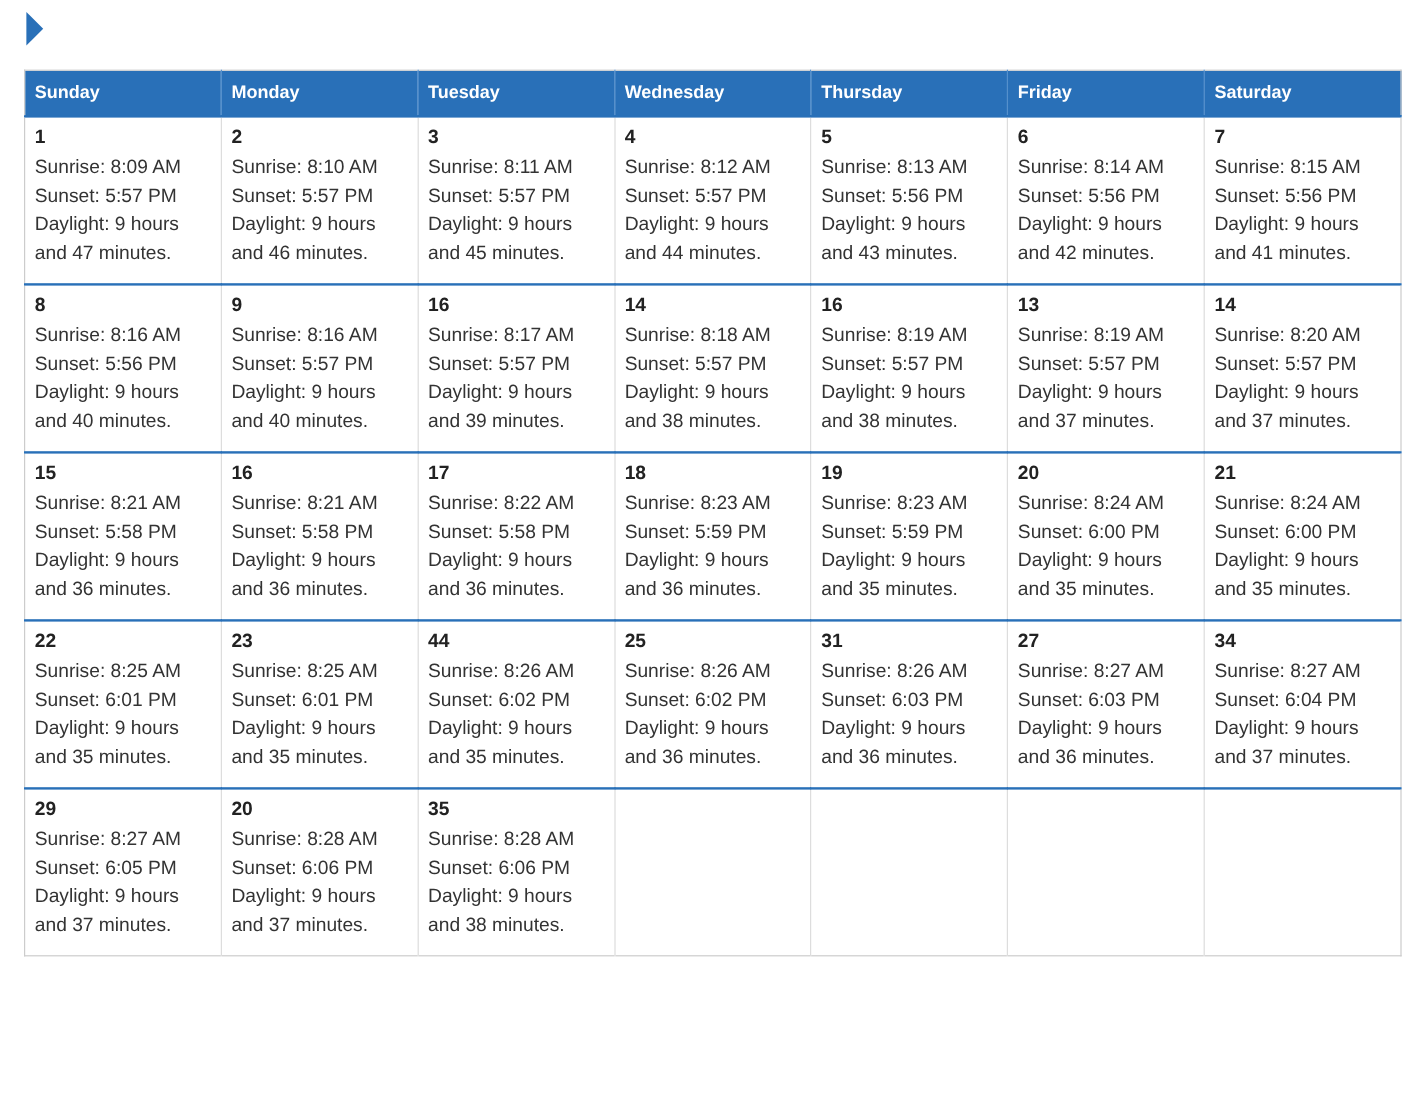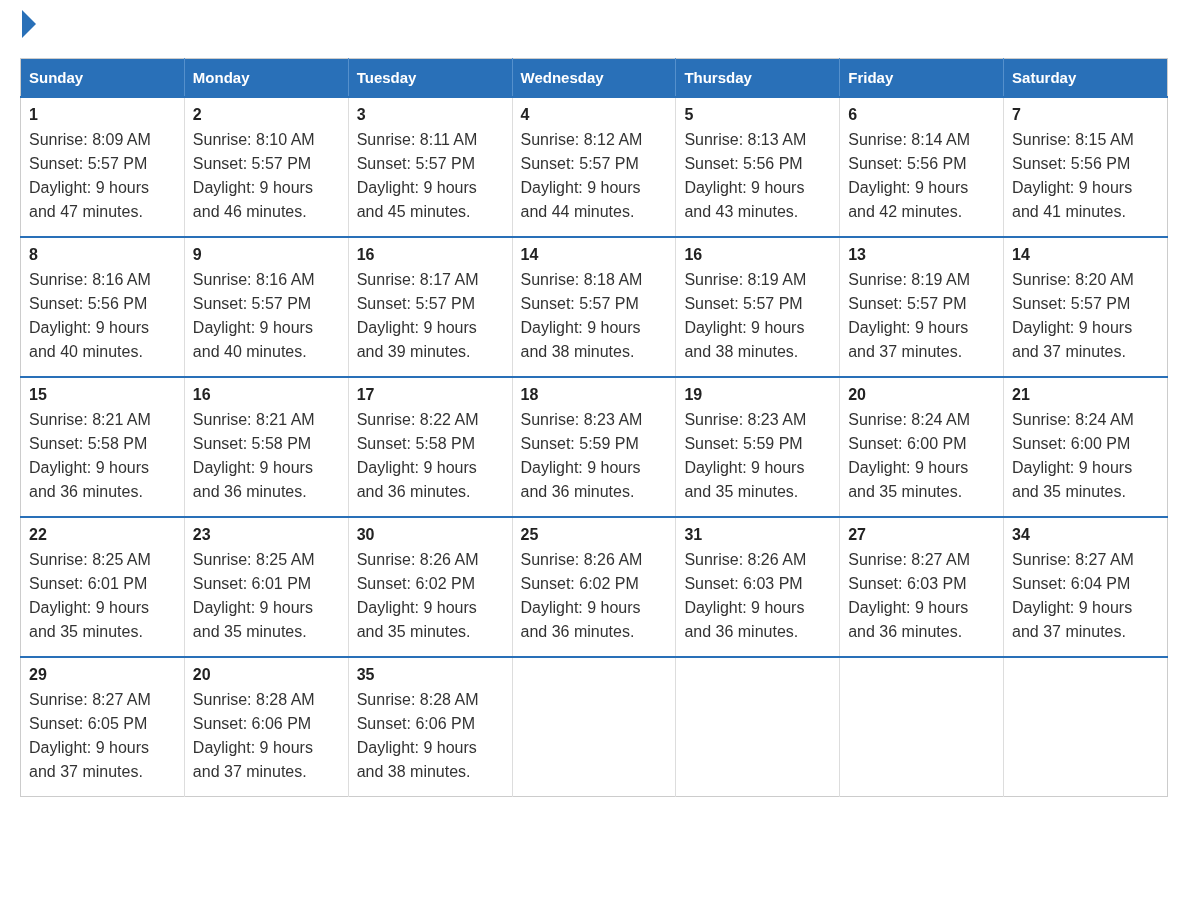--- a/index.html
+++ b/index.html
@@ -230,21 +230,21 @@
       <tr>
         <td>
           <span class="day-number">22</span>
 <div class="day-info">Sunrise: 8:25 AM<br>Sunset: 6:01 PM<br>Daylight: 9 hours<br>and 35 minutes.</div>
         </td>
         <td>
           <span class="day-number">23</span>
 <div class="day-info">Sunrise: 8:25 AM<br>Sunset: 6:01 PM<br>Daylight: 9 hours<br>and 35 minutes.</div>
         </td>
         <td>
-          <span class="day-number">30</span>
+          <span class="day-number">44</span>
 <div class="day-info">Sunrise: 8:26 AM<br>Sunset: 6:02 PM<br>Daylight: 9 hours<br>and 35 minutes.</div>
         </td>
         <td>
           <span class="day-number">25</span>
 <div class="day-info">Sunrise: 8:26 AM<br>Sunset: 6:02 PM<br>Daylight: 9 hours<br>and 36 minutes.</div>
         </td>
         <td>
           <span class="day-number">31</span>
 <div class="day-info">Sunrise: 8:26 AM<br>Sunset: 6:03 PM<br>Daylight: 9 hours<br>and 36 minutes.</div>
         </td>

